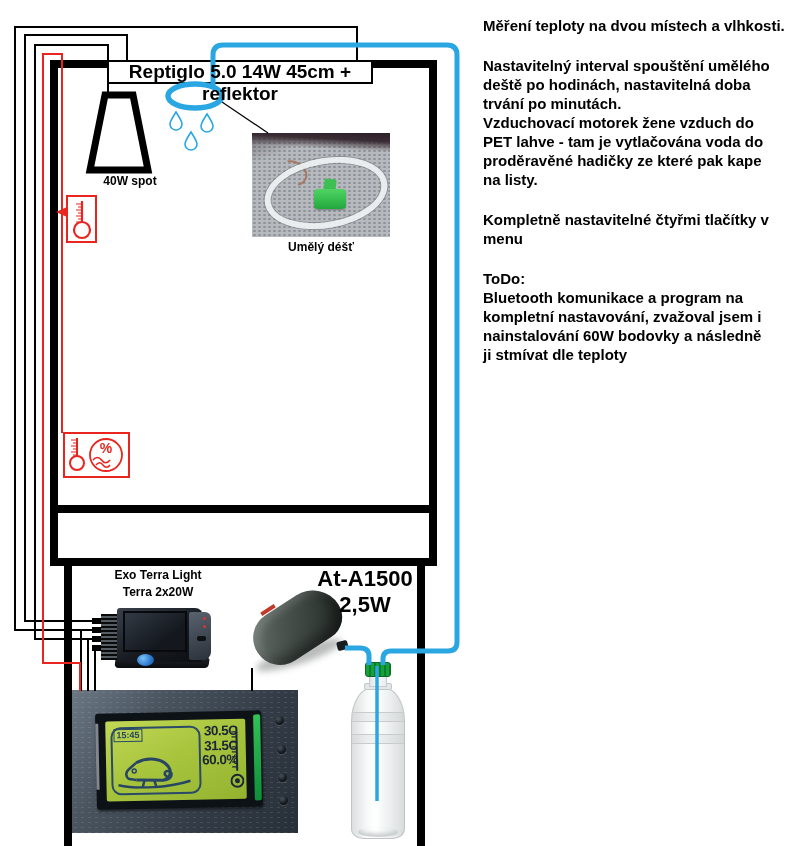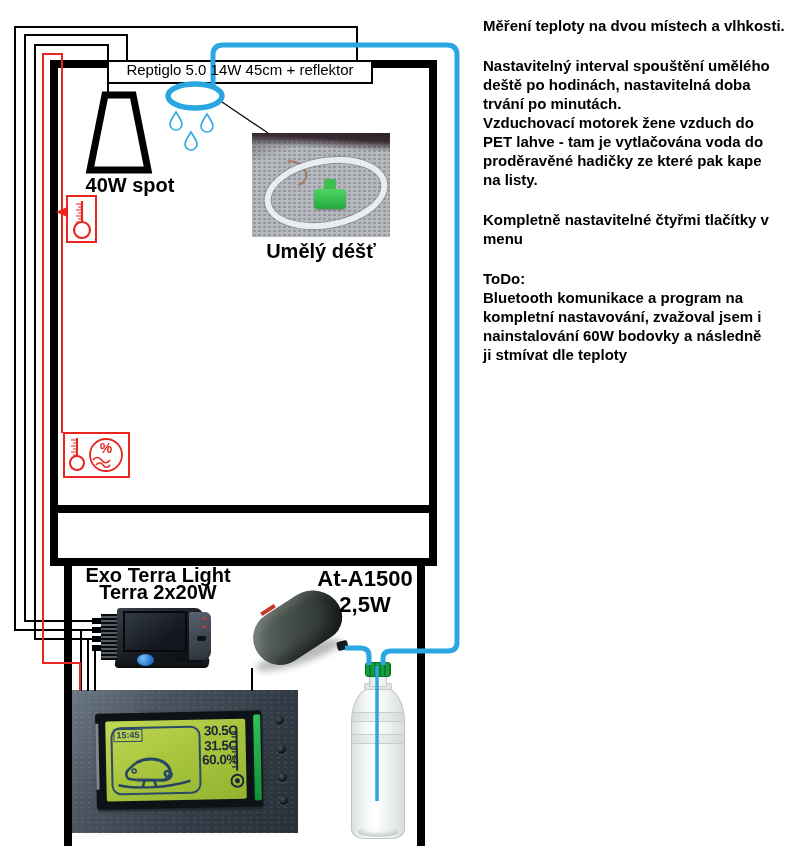--- a/index.html
+++ b/index.html
@@ -11,31 +11,31 @@
   #terrarium{left:50px;top:60px;width:371px;height:490px;border:8px solid #000;background:#fff;z-index:0;}
   #terr-divider{left:58px;top:505px;width:371px;height:8px;background:#000;z-index:1;}
 
   
   .stand-bar{width:8px;background:#000;top:566px;height:280px;z-index:1;}
   #stand-left{left:64px;}
   #stand-right{left:417px;}
 
   
   #reptiglo-box{left:107px;top:60px;width:262px;height:20px;border:2px solid #000;background:#fff;z-index:1;}
-  #reptiglo-text{left:107px;top:61px;width:266px;text-align:center;font-weight:normal;font-size:15px;z-index:5;}
+  #reptiglo-text{left:107px;top:61px;width:266px;text-align:center;font-weight:bold;font-size:19px;z-index:5;}
 
   
   #overlay{left:0;top:0;z-index:4;pointer-events:none;}
   .wk{stroke:#000;stroke-width:2;fill:none;}
   .wr{stroke:#e8251f;stroke-width:2;fill:none;}
   .tube{stroke:#2aa7e2;stroke-width:5;fill:none;}
   .tube-thin{stroke:#2aa7e2;stroke-width:3.5;fill:none;}
   .drop{stroke:#2aa7e2;stroke-width:1.6;fill:#fff;}
 
-  .dlabel{font-weight:bold;font-size:20px;color:#000;text-align:center;z-index:5;}
+  .dlabel{font-weight:bold;font-size:12px;color:#000;text-align:center;z-index:5;}
   #spot-label{left:70px;top:174px;width:120px;}
   #rain-label{left:248px;top:240px;width:146px;}
   #ballast-label{left:83px;top:567px;width:150px;line-height:17px;}
   #pump-label{left:295px;top:566px;width:140px;font-size:22px;}
 
   
   .redbox{border:2px solid #e8251f;background:#fff;z-index:1;}
   #sensor1{left:66px;top:195px;width:27px;height:44px;}
   #sensor2{left:63px;top:432px;width:63px;height:42px;}
 

